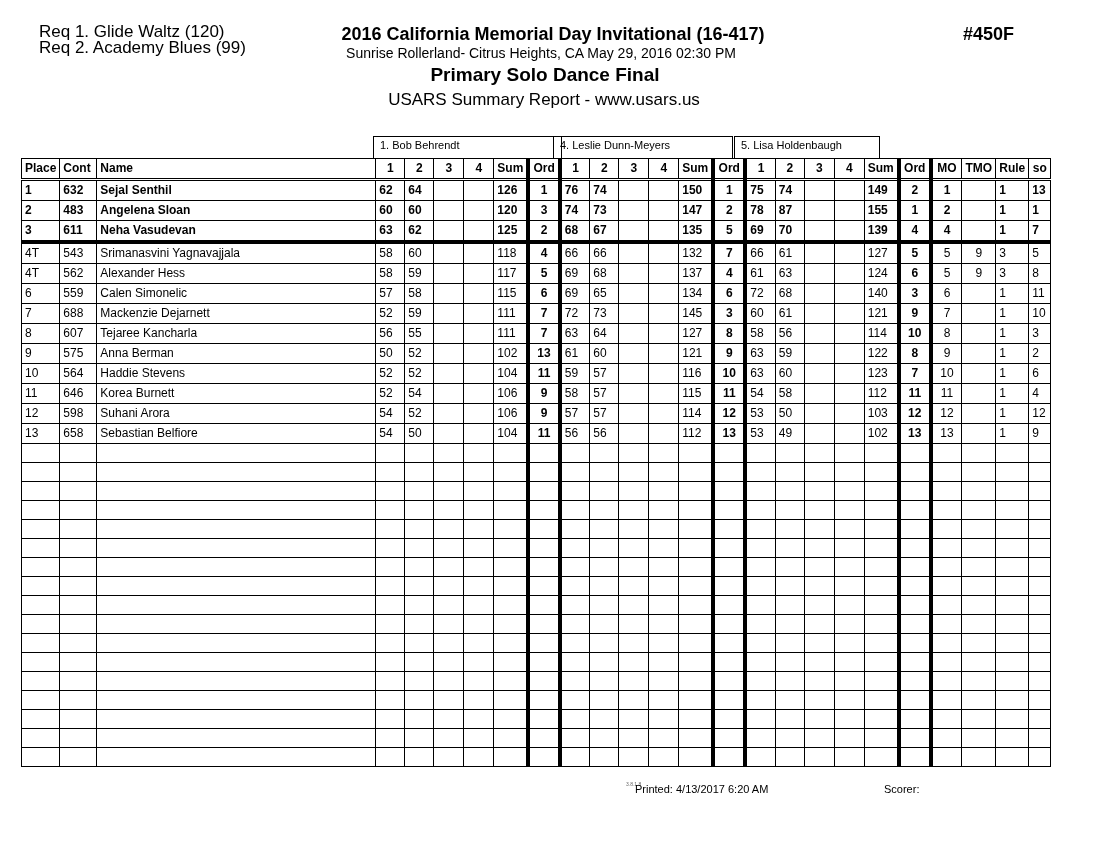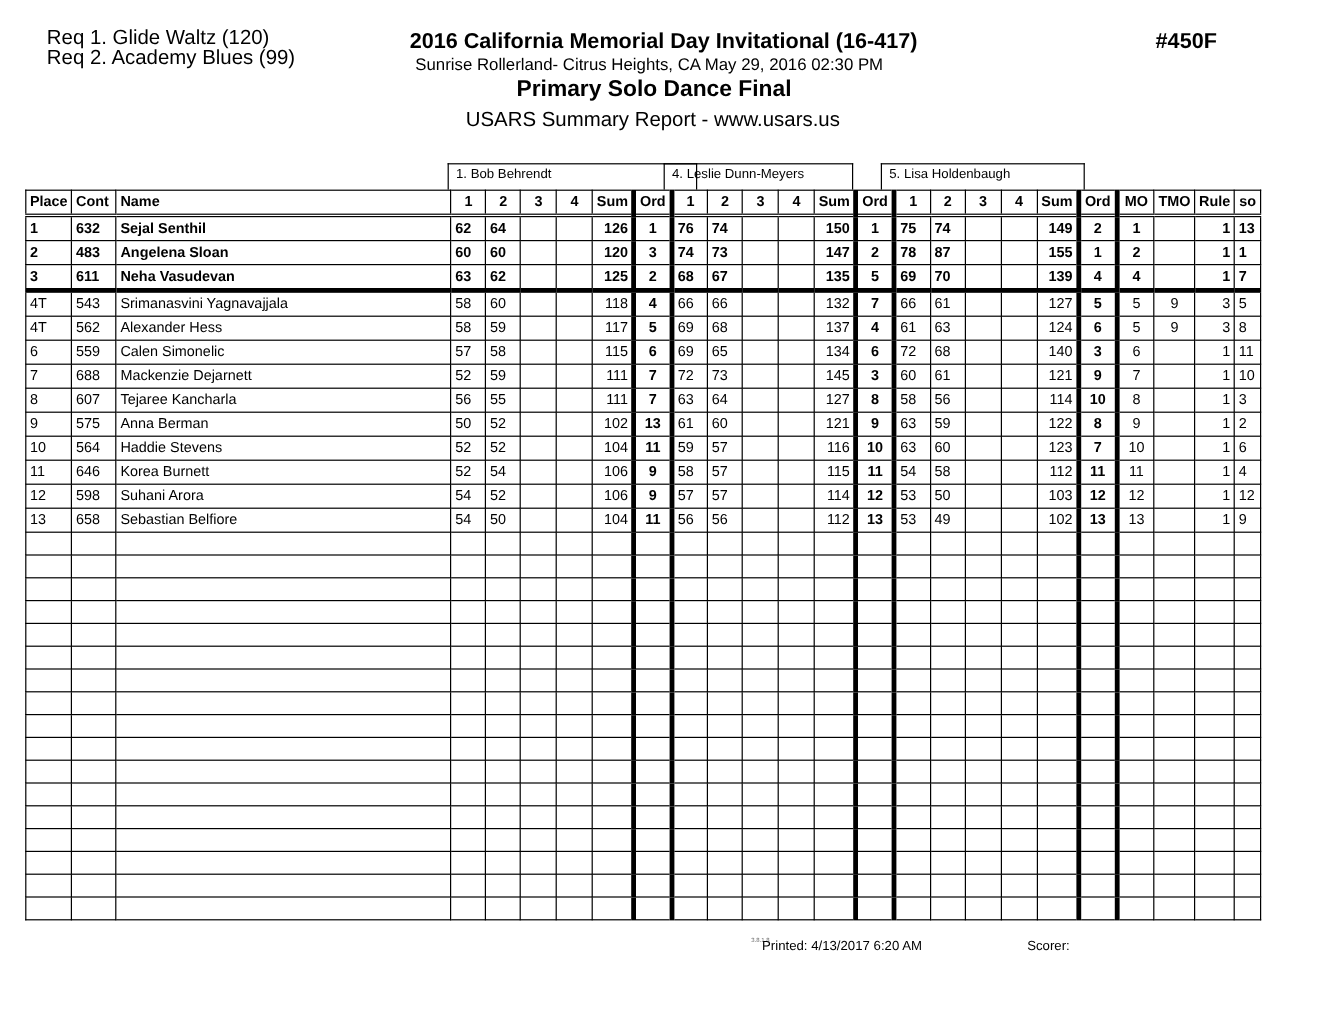--- a/index.html
+++ b/index.html
@@ -14,21 +14,21 @@
   .event-num { position:absolute; left:963px; top:24px; font-size:18px; font-weight:bold; }
 
   .judge-box { position:absolute; top:136px; height:22px; border:1px solid #000; border-bottom:none;
                font-size:11px; box-sizing:border-box; padding:2px 0 0 6px; }
 
   table.grid { position:absolute; left:21px; top:158px; border-collapse:collapse; table-layout:fixed; }
   table.grid td { border:1px solid #000; height:19px; padding:0 3px; font-size:12px; line-height:19px;
                   white-space:nowrap; overflow:hidden; box-sizing:border-box; }
   table.grid tr.hdr td { border-bottom:3px double #000;font-weight:bold; }
   table.grid td.c { text-align:center; }
-  table.grid td.r { text-align:right;margin-left:43px; }
+  table.grid td.r { text-align:left;margin-left:43px; }
   table.grid td.thickL { border-left:4px solid #000; }
   table.grid tr.top3 td { font-weight:bold; }
   table.grid tr.top3 td.n { font-weight:bold; }
   table.grid tr.sep td { border-bottom:4px solid #000; }
   table.grid td.ord { font-weight:bold; text-align:center; }
   table.grid td.n { font-weight:normal; }
 
   .footer { position:absolute; top:783px; font-size:11px; }
   .ver { position:absolute; left:626px; top:781px; font-size:5px; color:#666; }
 </style>
@@ -37,23 +37,23 @@
 
 <div class="req" style="top:25px">Req  1.  Glide Waltz (120)</div>
 <div class="req" style="top:41px">Req  2.  Academy Blues (99)</div>
 
 <div class="title t1">2016 California Memorial Day Invitational (16-417)</div>
 <div class="title t2">Sunrise Rollerland- Citrus Heights, CA  May 29, 2016  02:30 PM</div>
 <div class="title t3">Primary Solo Dance Final</div>
 <div class="title t4">USARS Summary Report - www.usars.us</div>
 <div class="event-num">#450F</div>
 
-<div class="judge-box" style="left:373px;width:208px">1.  Bob Behrendt</div>
-<div class="judge-box" style="left:553px;width:158px">4.  Leslie Dunn-Meyers</div>
-<div class="judge-box" style="left:734px;width:170px">5.  Lisa Holdenbaugh</div>
+<div class="judge-box" style="left:373px;width:189px">1.  Bob Behrendt</div>
+<div class="judge-box" style="left:553px;width:180px">4.  Leslie Dunn-Meyers</div>
+<div class="judge-box" style="left:734px;width:146px">5.  Lisa Holdenbaugh</div>
 
 <table class="grid">
   <colgroup>
     <col style="width:37px">
       <col style="width:37px">
       <col style="width:279px">
     <col style="width:29px">
       <col style="width:29px">
       <col style="width:30px">
       <col style="width:30px">
@@ -912,13 +912,13 @@
         <td class="thickL"></td>
         <td></td>
         <td></td>
         <td></td>
       </tr>
     </tbody>
 </table>
 
 <div class="ver">3.8.1.8</div>
 <div class="footer" style="left:635px">Printed:  4/13/2017  6:20 AM</div>
-<div class="footer" style="left:856px">Scorer:</div>
+<div class="footer" style="left:884px">Scorer:</div>
 
 </body></html>

